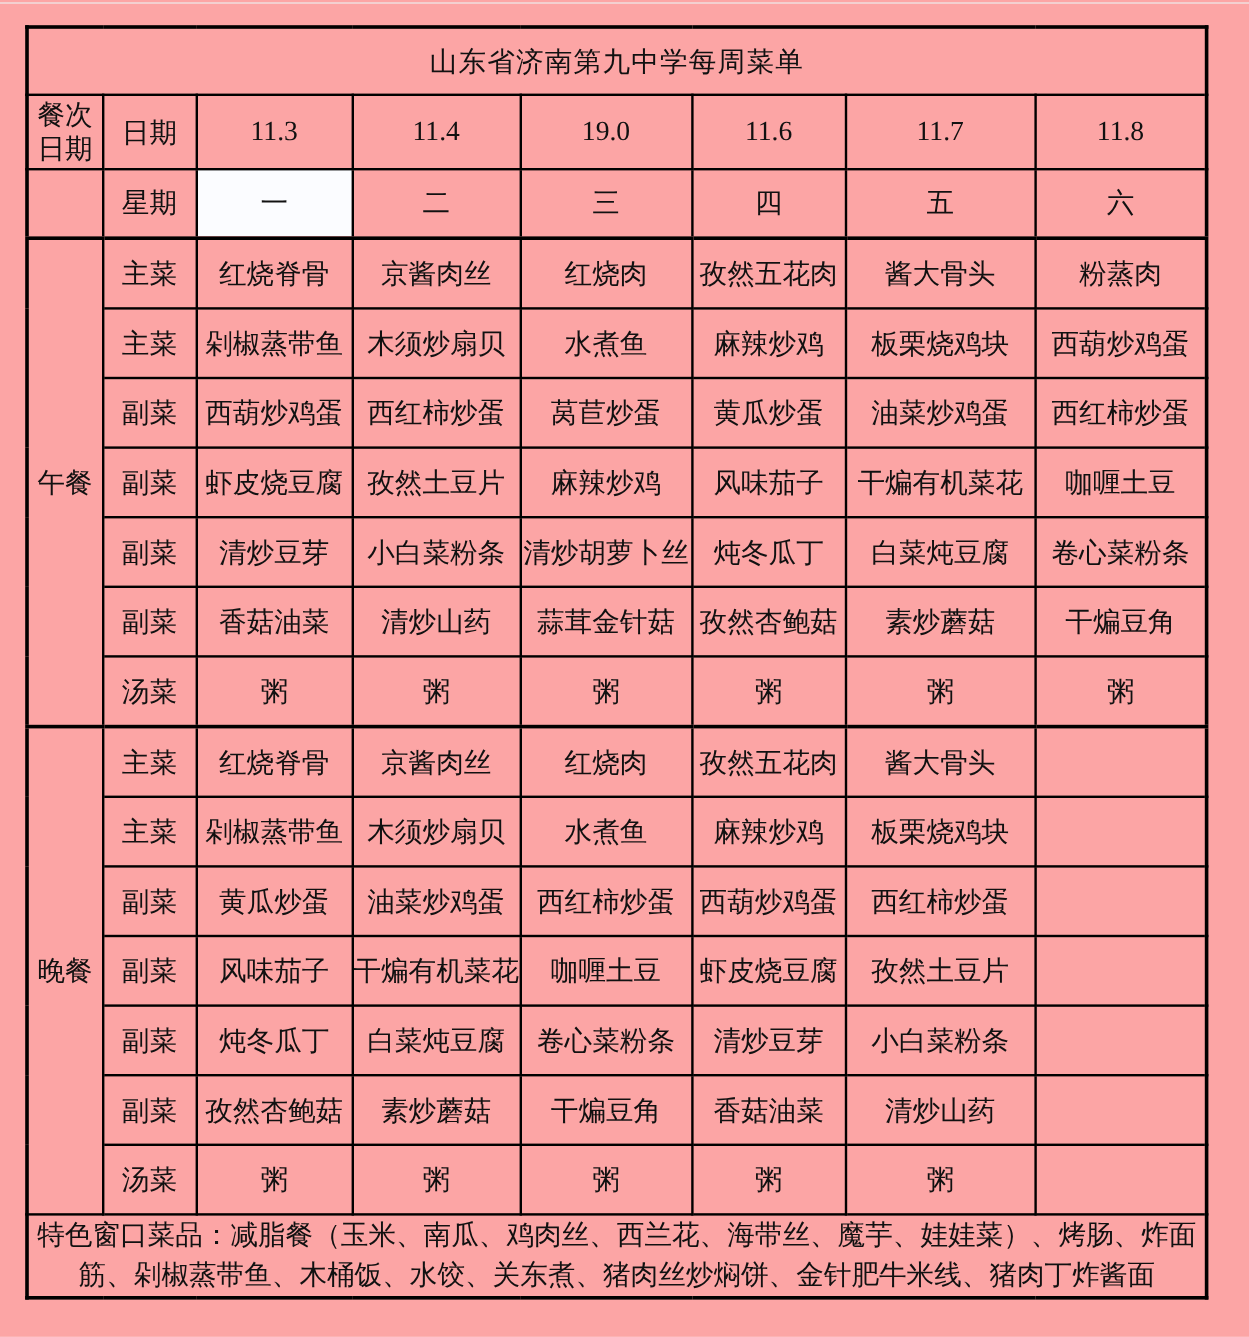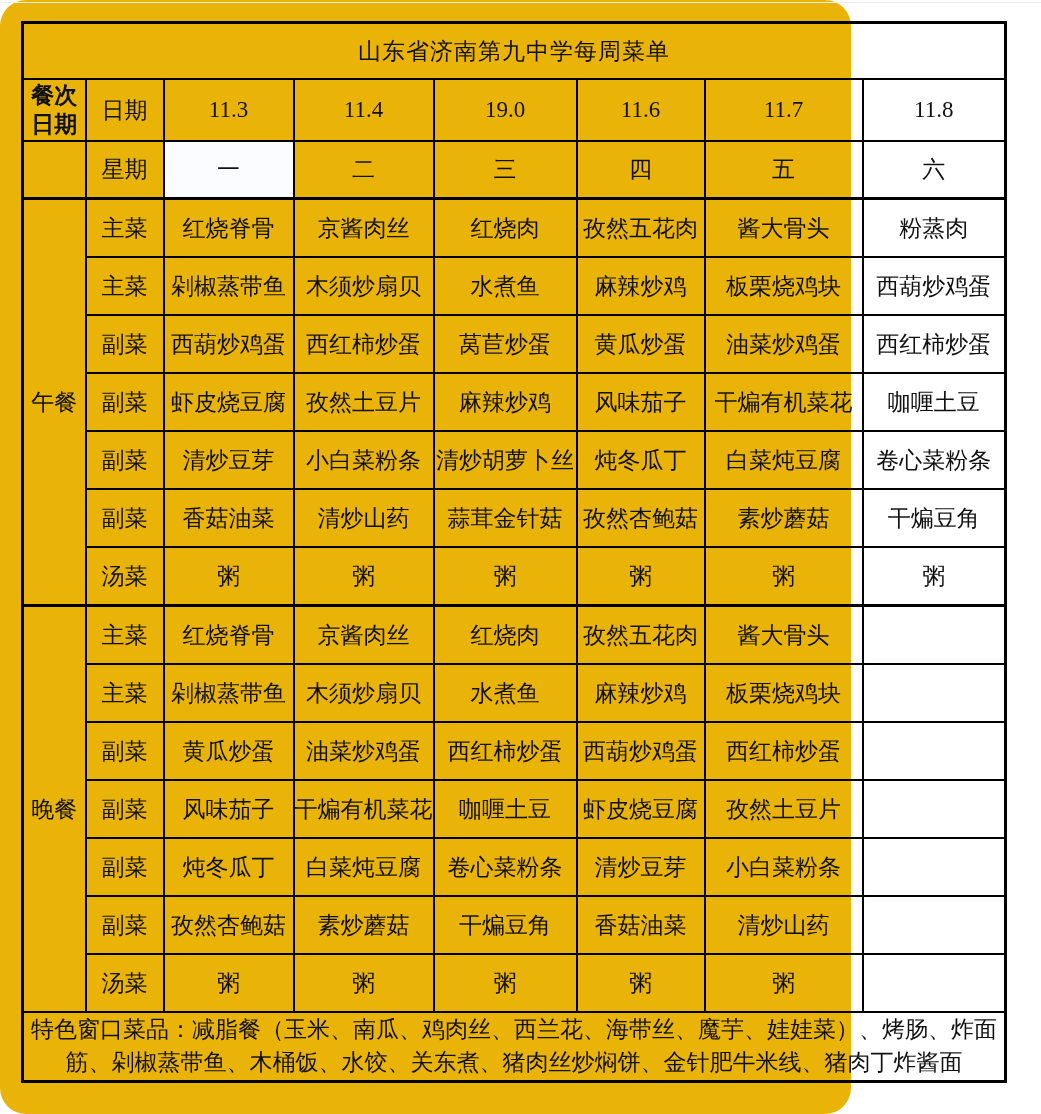--- a/index.html
+++ b/index.html
@@ -1,22 +1,21 @@
 <!DOCTYPE html>
 <html><head>
 <meta charset="utf-8">
 <style>
   html,body{margin:0;padding:0;}
   .page{
     position:relative;
-    width:851px;height:1114px;
-    background:#eab308;
+    width:1041px;height:1114px;
+    background:#fca5a5;
     font-family:"Liberation Sans", sans-serif;
     color:#111111;
-    border-radius:26px;
   }
   .top-hairline{
     position:absolute;top:2px;left:0;width:1041px;height:1px;
     background:#ededed;
   }
   table.menu{
     position:absolute;left:21px;top:21px;
     width:983px;
     border-collapse:collapse;
     table-layout:fixed;
@@ -33,21 +32,21 @@
   }
   td.title-cell{
     height:54px;
     font-size:26px;
     letter-spacing:1px;
     border-bottom:3px solid #000000;
   }
   tr.r-date td{height:60px;}
   tr.r-week td{height:55px;}
   tr.menu-row td{height:56px;}
-  td.corner{line-height:1.25;font-size:23px;font-weight:bold;}
+  td.corner{line-height:1.25;font-size:23px;}
   td.date-cell{font-size:21px;font-family:"Liberation Serif", serif;}
   td.sec{font-size:24px;}
   td.lab{font-size:23px;}
   tr.sec-top td{border-top-width:3px;}
   
   td.hl{
     background:#fbfcff;
     border-right-color:#e3e4ee;
     border-bottom-color:#e0e1ec;
   }

